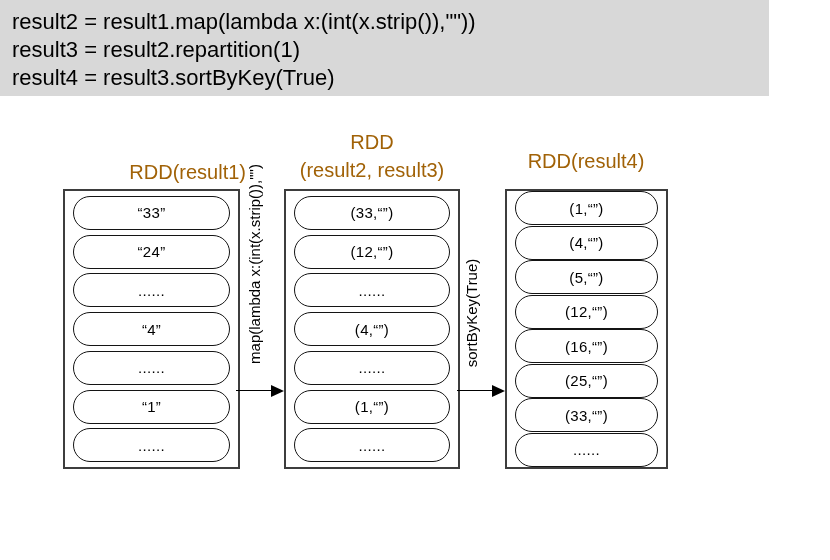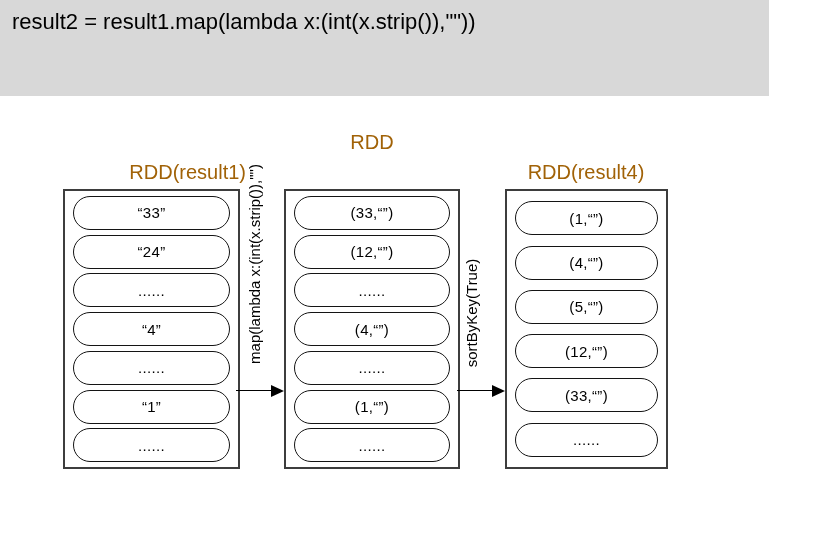--- a/index.html
+++ b/index.html
@@ -15,21 +15,21 @@
   .code-line { font-size:22px; line-height:28px; color:#000; white-space:nowrap; }
 
   
   .rdd-title {
     position:absolute; font-family:Liberation Sans, sans-serif;
     font-size:20px; color:#a16207; text-align:center; white-space:nowrap;
   }
   .t1  { left:46px;  top:161px; width:200px;text-align:right; }
   .t2a { left:262px; top:131px; width:220px; }
   .t2b { left:262px; top:159px; width:220px; }
-  .t3  { left:486px; top:161px; width:200px; }
+  .t3  { left:486px; top:150px; width:200px; }
 
   
   .rdd-col {
     position:absolute; top:189px; height:280px; box-sizing:border-box;
     border:2px solid #3d3d3d; background:#ffffff;
     display:flex; flex-direction:column; justify-content:space-evenly; align-items:center;
   }
   .c1 { left:63px;  width:177px; }
   .c2 { left:284px; width:176px; }
   .c3 { left:505px; width:163px; }
@@ -61,24 +61,27 @@
   .h1 { left:271px; }
   .h2 { left:492px; }
 </style>
 </head>
 <body>
 
 <div class="page">
 
   <div class="code-block">
     <div class="code-line">result2 = result1.map(lambda x:(int(x.strip()),""))</div>
+    <div class="code-line">result3 = result2.repartition(1)</div>
+    <div class="code-line">result4 = result3.sortByKey(True)</div>
   </div>
 
   <div class="rdd-title t1">RDD(result1)</div>
   <div class="rdd-title t2a">RDD</div>
+  <div class="rdd-title t2b">(result2, result3)</div>
   <div class="rdd-title t3">RDD(result4)</div>
 
   <div class="rdd-col c1">
     <div class="rdd-item">“33”</div>
     <div class="rdd-item">“24”</div>
     <div class="rdd-item">......</div>
     <div class="rdd-item">“4”</div>
     <div class="rdd-item">......</div>
     <div class="rdd-item">“1”</div>
     <div class="rdd-item">......</div>
@@ -92,20 +95,22 @@
     <div class="rdd-item">......</div>
     <div class="rdd-item">(1,“”)</div>
     <div class="rdd-item">......</div>
   </div>
 
   <div class="rdd-col c3">
     <div class="rdd-item">(1,“”)</div>
     <div class="rdd-item">(4,“”)</div>
     <div class="rdd-item">(5,“”)</div>
     <div class="rdd-item">(12,“”)</div>
+    <div class="rdd-item">(16,“”)</div>
+    <div class="rdd-item">(25,“”)</div>
     <div class="rdd-item">(33,“”)</div>
     <div class="rdd-item">......</div>
   </div>
 
   <div class="vlabel v1">map(lambda x:(int(x.strip()),"")</div>
   <div class="arrow-line a1"></div>
   <div class="arrow-head h1"></div>
 
   <div class="vlabel v2">sortByKey(True)</div>
   <div class="arrow-line a2"></div>

